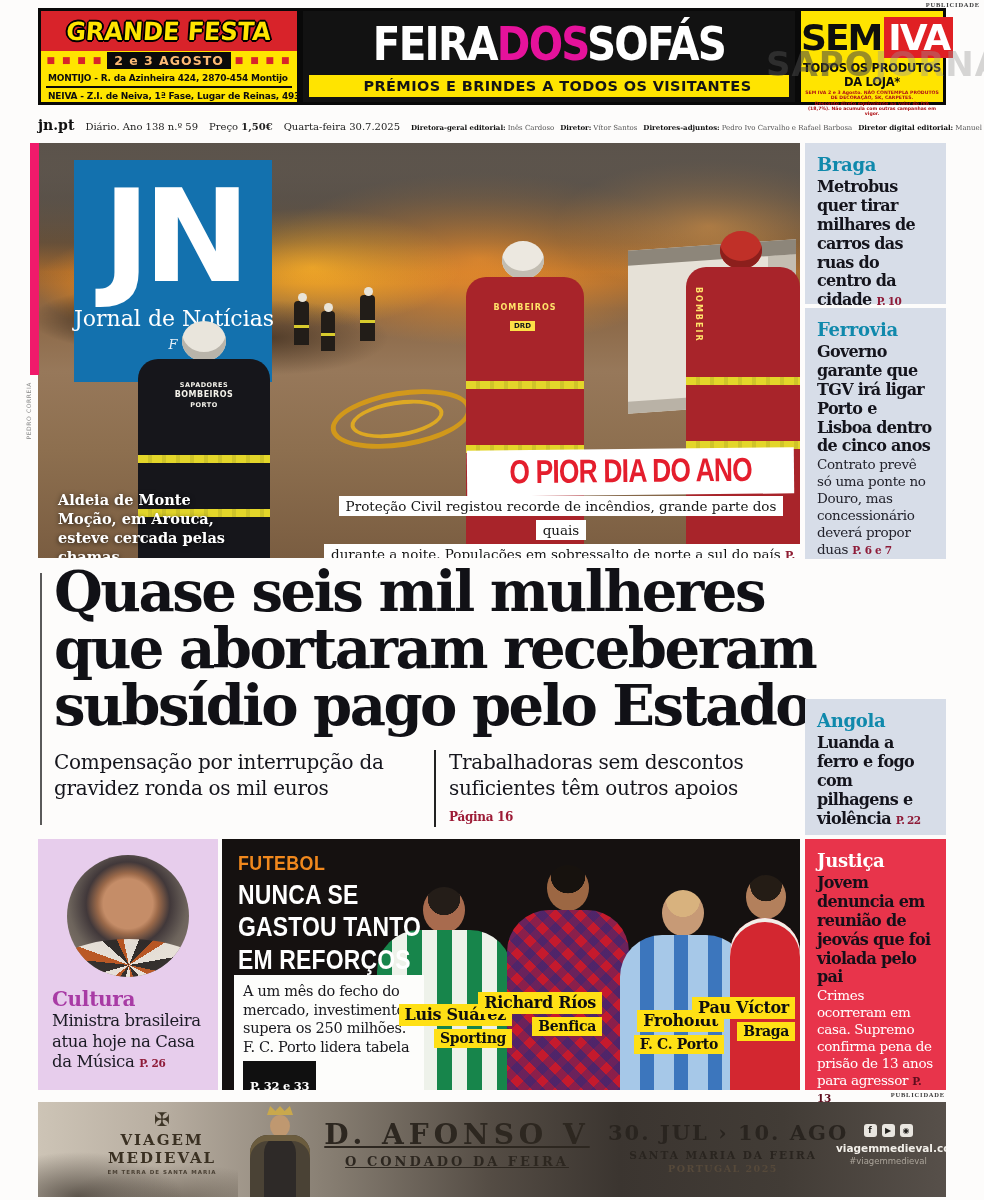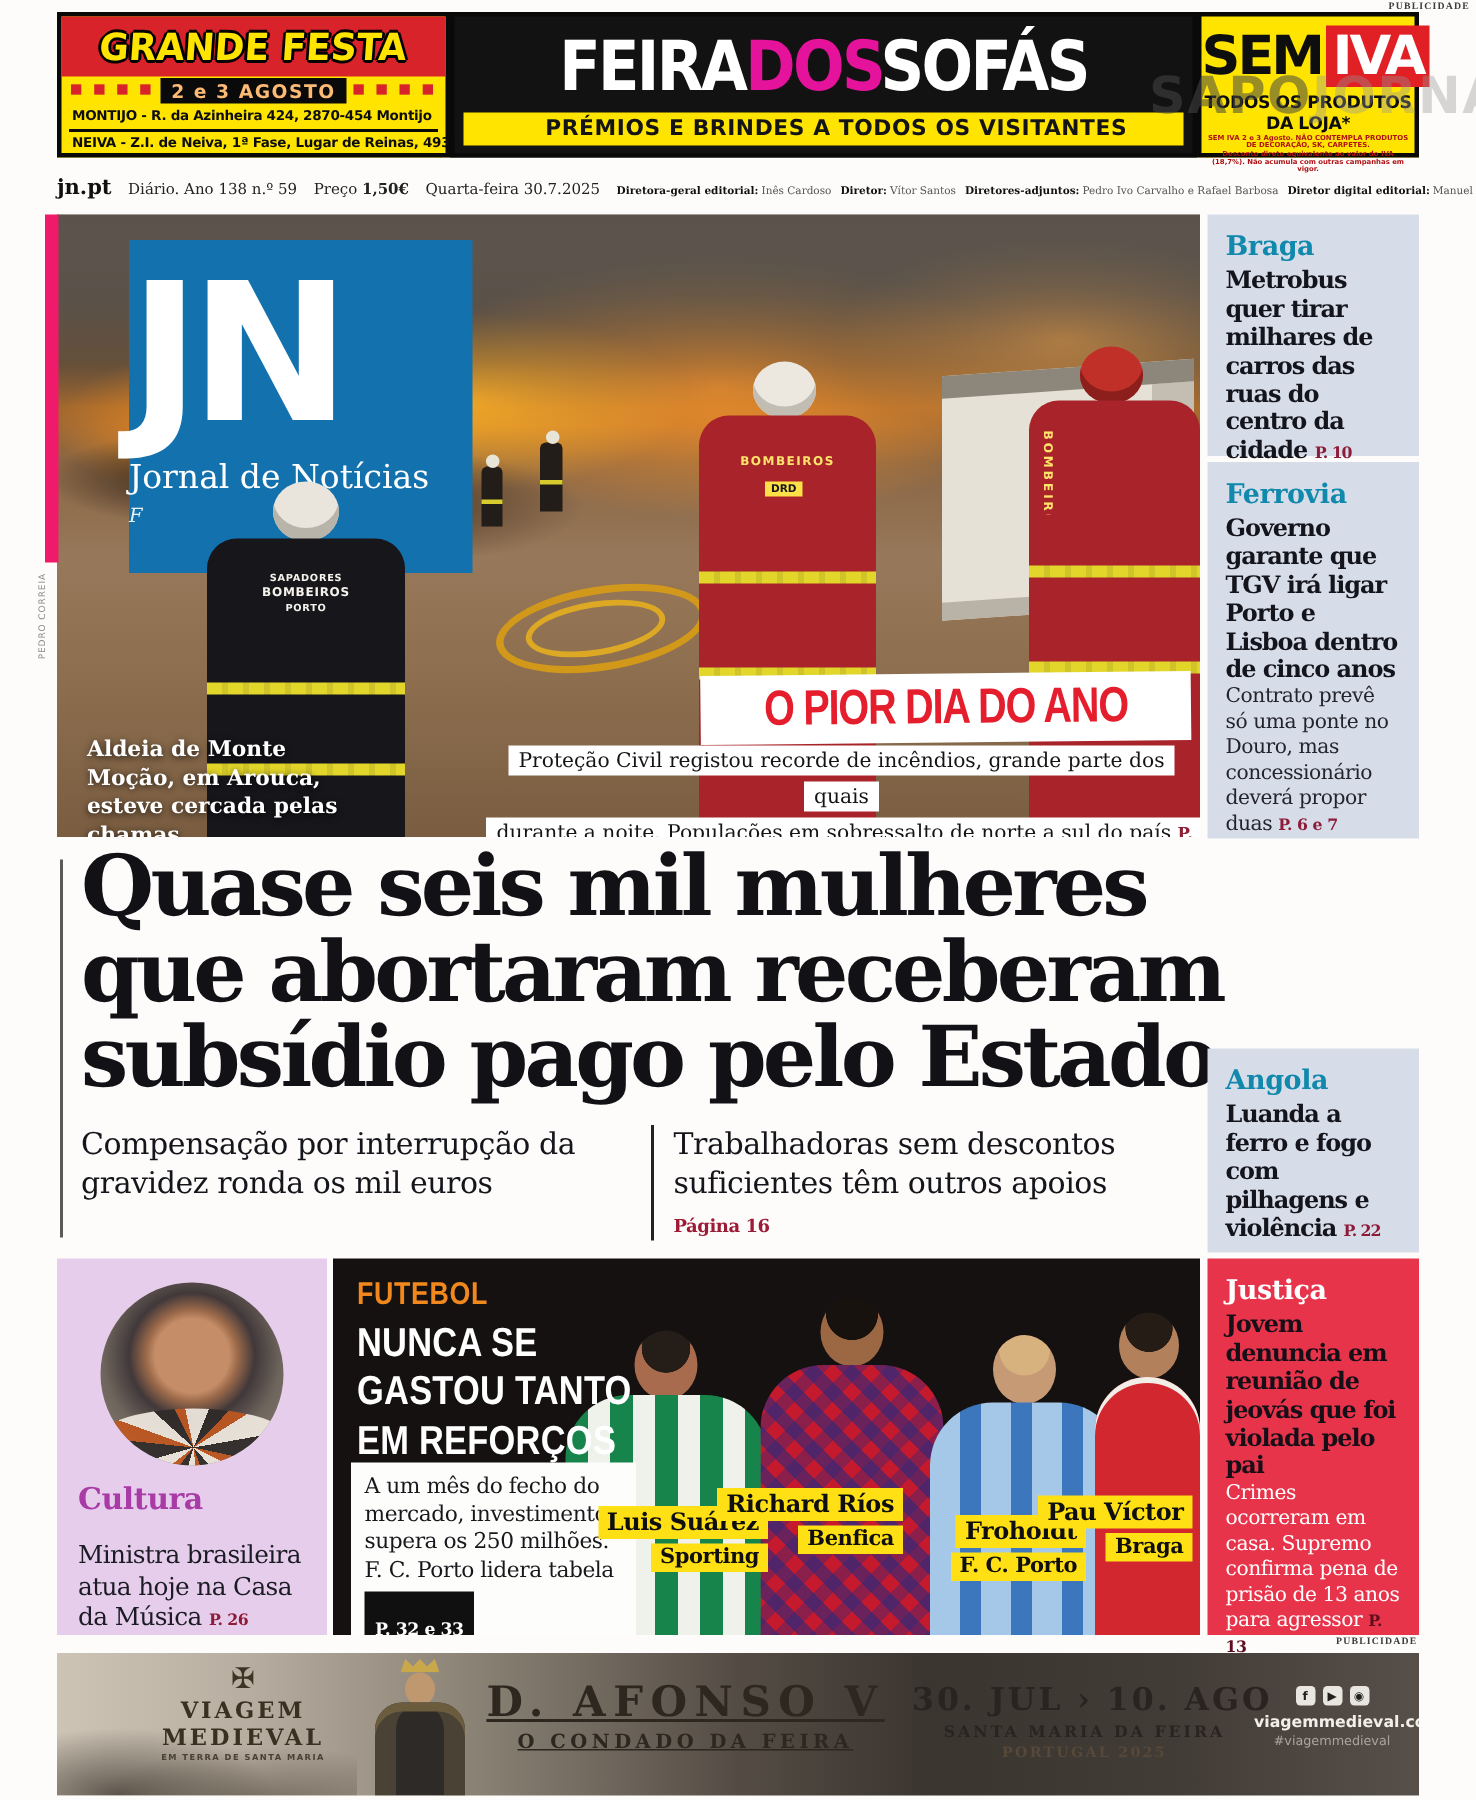--- a/index.html
+++ b/index.html
@@ -57,21 +57,21 @@
     linear-gradient(180deg,#6e655c 0%,#5a5148 13%,#6b4f33 24%,#a96a2c 31%,#8a6644 40%,#97785a 55%,#8d6f4f 74%,#7a5d41 100%);}
   .smoke{position:absolute;left:0;top:0;width:100%;height:34%;background:linear-gradient(180deg,rgba(90,82,74,.95),rgba(90,82,74,0));}
   .burn{position:absolute;left:0;top:26%;width:55%;height:30%;background:
     radial-gradient(120px 40px at 20% 55%, rgba(30,22,16,.8), rgba(30,22,16,0) 75%),
     radial-gradient(160px 50px at 55% 70%, rgba(40,28,18,.6), rgba(30,22,16,0) 75%);}
   .house{position:absolute;left:590px;top:102px;width:168px;height:148px;background:#e6e1d7;transform:skewY(-4deg);
          border-top:15px solid #8d867a;box-shadow:inset -28px 0 0 #c4beb2, inset 0 -12px 0 #b9b2a6;}
   .hose{position:absolute;left:292px;top:248px;width:132px;height:46px;border:5px solid #d79b16;border-radius:50%;transform:rotate(-9deg);opacity:.92;}
   .hose2{position:absolute;left:312px;top:258px;width:86px;height:28px;border:4px solid #e5ae1e;border-radius:50%;transform:rotate(-9deg);opacity:.9;}
 
-  .logo{position:absolute;left:48px;top:17px;width:229px;height:222px;background:#1371ae;z-index:2;}
+  .logo{position:absolute;left:36px;top:17px;width:198px;height:222px;background:#1371ae;z-index:2;text-align:center;}
   .logo-jn{font:800 128px/0.92 "DejaVu Sans",sans-serif;color:#fff;letter-spacing:-7px;margin-top:18px;}
   .logo-name{font:400 22px "DejaVu Serif",serif;color:#fff;margin-top:10px;white-space:nowrap;}
   .logo-frag{font:italic 400 13px "DejaVu Serif",serif;color:#e8f1f8;margin-top:6px;}
 
   .ff{position:absolute;z-index:3;}
   .ff-helmet{position:absolute;border-radius:50%;}
   .ff-body{position:absolute;border-radius:20px 20px 0 0;}
   .stripe{position:absolute;left:0;width:100%;height:8px;background:repeating-linear-gradient(90deg,#e3d62a 0 10px,#cfc428 10px 14px);}
   .jacket-txt{position:absolute;width:100%;text-align:center;color:#f4f2ea;font:700 6.5px "DejaVu Sans",sans-serif;letter-spacing:.5px;}
   .drd{position:absolute;background:#fde047;color:#16161a;font:700 7px "DejaVu Sans",sans-serif;padding:1px 4px;}
@@ -114,21 +114,21 @@
   .justica .sb-sub{color:#fff;}
   .justica .sb-page{color:#5e0d1e;}
 
   
   .cultura{position:absolute;left:38px;top:839px;width:180px;height:251px;background:#e7cdec;box-sizing:border-box;padding:14px;}
   .cult-circle{width:122px;height:122px;border-radius:50%;margin:2px auto 10px;position:relative;overflow:hidden;
     background:radial-gradient(circle at 50% 40%,#c58d68 0 26%,#9c6a4a 32%,#41383a 44%,#6d645c 62%,#97897c 100%);}
   .cult-blouse{position:absolute;left:-8px;bottom:-14px;width:140px;height:52px;border-radius:50% 50% 0 0;
     background:repeating-conic-gradient(#f3ede4 0 22deg,#2e2a28 22deg 44deg,#c2571f 44deg 58deg);opacity:.9;}
   .cult-kicker{font:700 20px "DejaVu Serif",serif;color:#a83ba5;letter-spacing:-.3px;}
-  .cult-h{font:400 16.5px/1.25 "DejaVu Serif",serif;color:#1b1b24;margin-top:16px;letter-spacing:-.4px;}
+  .cult-h{font:400 16.5px/1.25 "DejaVu Serif",serif;color:#1b1b24;margin-top:0;letter-spacing:-.4px;}
 
   
   .fut{position:absolute;left:222px;top:839px;width:578px;height:251px;background:#151110;overflow:hidden;}
   .fut-kicker{position:absolute;left:16px;top:12px;font:800 21px "Liberation Sans",sans-serif;color:#f0881d;transform:scaleX(.85);transform-origin:left;letter-spacing:.5px;}
   .fut-h{position:absolute;left:16px;top:40px;font:800 27px/1.2 "Liberation Sans",sans-serif;color:#fff;transform:scaleX(.85);transform-origin:left;letter-spacing:.2px;z-index:4;}
   .fut-box{position:absolute;left:12px;top:136px;width:172px;background:#fdfdfb;padding:7px 9px 8px;font:400 14.5px/1.28 "DejaVu Serif",serif;color:#17171c;z-index:5;letter-spacing:-.3px;}
   .fut-page{display:inline-block;background:#101010;color:#fff;font:700 11.5px "DejaVu Serif",serif;padding:18px 7px;margin-top:5px;}
   .player{position:absolute;bottom:0;z-index:1;}
   .p-head{position:absolute;border-radius:50%;}
   .p-torso{position:absolute;bottom:0;border-radius:42px 42px 0 0;}

